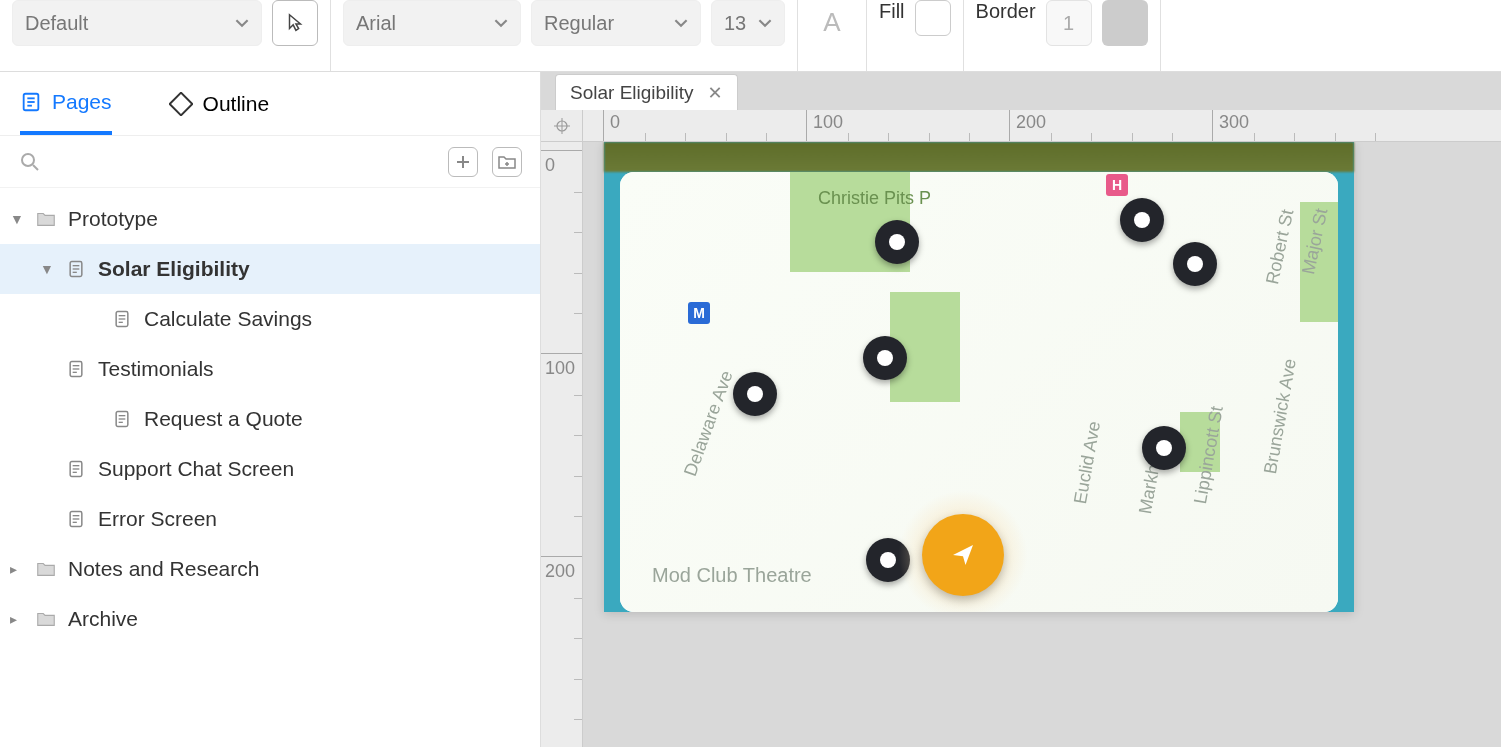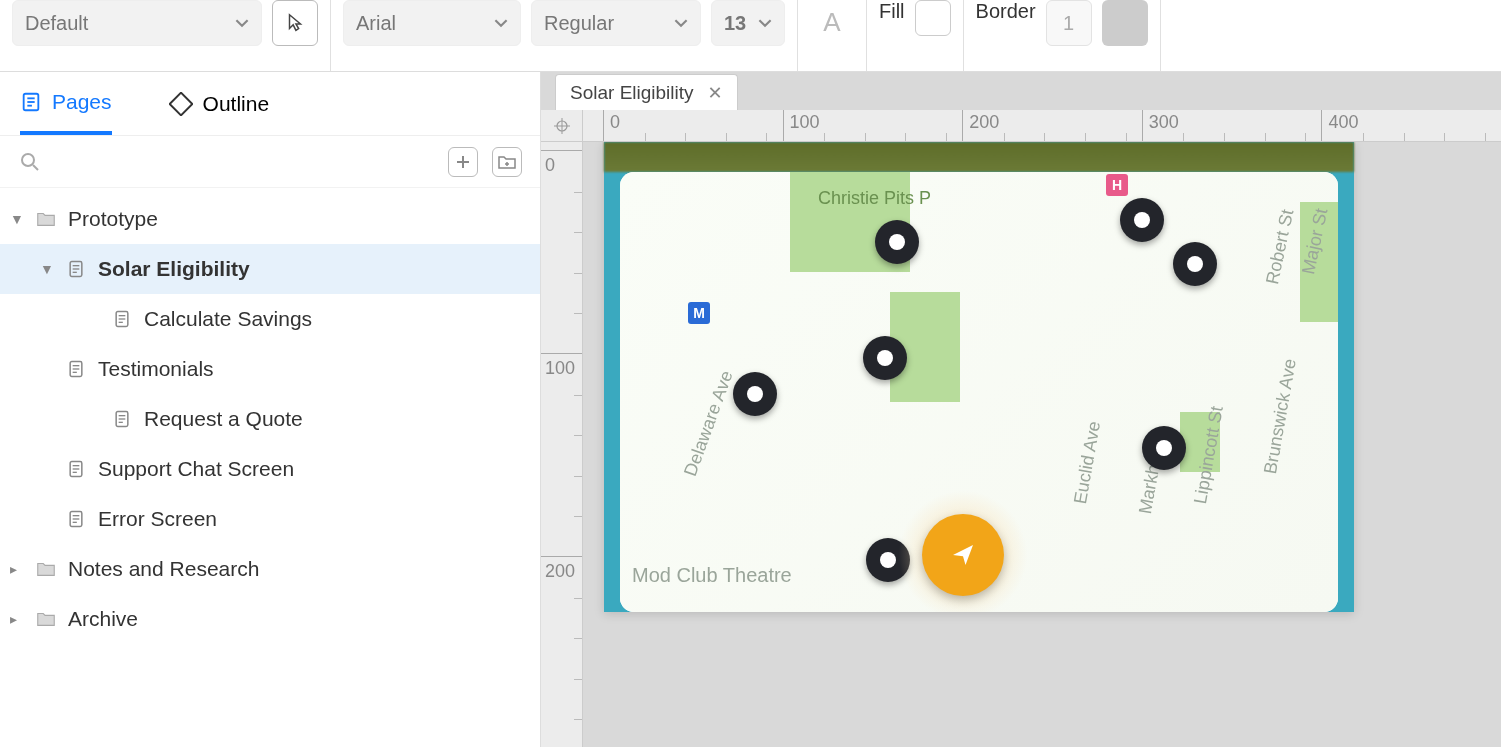--- a/index.html
+++ b/index.html
@@ -6,21 +6,21 @@
   body { font-family: -apple-system, BlinkMacSystemFont, "Segoe UI", Helvetica, Arial, sans-serif; color: #333; width: 1501px; height: 747px; overflow: hidden; background: #fff; }
 
   
   .toolbar { display: flex; height: 72px; border-bottom: 1px solid #ddd; background: #fff; }
   .toolbar-group { display: flex; align-items: flex-start; padding: 0 12px; border-right: 1px solid #e0e0e0; gap: 10px; }
   .select-box { background: #f2f2f2; border: 1px solid #eee; border-radius: 6px; height: 46px; display: flex; align-items: center; padding: 0 12px; color: #777; font-size: 20px; gap: 10px; }
   .select-box .chev { margin-left: auto; color: #777; }
   .select-wide { width: 250px; }
   .select-font { width: 178px; }
   .select-weight { width: 170px; }
-  .select-size { width: 74px; justify-content: space-between; font-weight: bold; }
+  .select-size { width: 74px; justify-content: space-between; }
   .icon-btn { width: 46px; height: 46px; border: 1px solid #bbb; border-radius: 6px; display: flex; align-items: center; justify-content: center; color: #444; background: #fff; }
   .tool-label { font-size: 20px; color: #333; }
   .swatch { width: 36px; height: 36px; border: 1px solid #ccc; border-radius: 6px; background: #fff; }
   .swatch-none { position: relative; overflow: hidden; }
   .swatch-none::after { content: ""; position: absolute; left: -6px; right: -6px; top: 50%; border-top: 2px solid #e06666; transform: rotate(-45deg); }
   .border-input { width: 46px; height: 46px; border: 1px solid #e3e3e3; border-radius: 6px; background: #f8f8f8; display: flex; align-items: center; justify-content: center; color: #aaa; font-size: 20px; }
   .grey-swatch { width: 46px; height: 46px; border-radius: 6px; background: #ccc; }
   .text-color-A { width: 44px; height: 44px; display:flex; align-items:center; justify-content:center; font-size: 26px; color:#bbb; font-weight: 500;}
 
   
@@ -329,27 +329,20 @@
           <div class="minor" style="left: 121.8px;"></div>
           <div class="minor" style="left: 162.4px;"></div>
         </div>
         <div class="major" style="margin-left: 0px;">
           <span>300</span>
           <div class="minor" style="left: 40.6px;"></div>
           <div class="minor" style="left: 81.2px;"></div>
           <div class="minor" style="left: 121.8px;"></div>
           <div class="minor" style="left: 162.4px;"></div>
         </div>
-        <div class="major" style="margin-left: 0px;">
-          <span>400</span>
-          <div class="minor" style="left: 40.6px;"></div>
-          <div class="minor" style="left: 81.2px;"></div>
-          <div class="minor" style="left: 121.8px;"></div>
-          <div class="minor" style="left: 162.4px;"></div>
-        </div>
       </div>
     <div class="ruler-v" id="ruler-v">
         <div class="major" style="margin-top: 8px;">
           <span>0</span>
           <div class="minor" style="top: 40.6px;"></div>
           <div class="minor" style="top: 81.2px;"></div>
           <div class="minor" style="top: 121.8px;"></div>
           <div class="minor" style="top: 162.4px;"></div>
         </div>
         <div class="major">
@@ -381,21 +374,21 @@
           <div class="park" style="left:680px; top:30px; width:38px; height:120px;"></div>
 
           <span class="street-label" style="left:198px; top:16px; color:#6a9150; font-weight:500;">Christie Pits P</span>
           <span class="street-label" style="left:60px; top:300px; transform:rotate(-70deg);">Delaware Ave</span>
           <span class="street-label" style="left:450px; top:330px; transform:rotate(-80deg);">Euclid Ave</span>
           <span class="street-label" style="left:515px; top:340px; transform:rotate(-80deg);">Markh     St</span>
           <span class="street-label" style="left:570px; top:330px; transform:rotate(-80deg);">Lippincott St</span>
           <span class="street-label" style="left:640px; top:300px; transform:rotate(-80deg);">Brunswick Ave</span>
           <span class="street-label" style="left:642px; top:110px; transform:rotate(-78deg);">Robert St</span>
           <span class="street-label" style="left:678px; top:100px; transform:rotate(-78deg);">Major St</span>
-          <span class="street-label" style="left:12px; top:392px; font-size:20px;">Mod Club Theatre</span>
+          <span class="street-label" style="left:32px; top:392px; font-size:20px;">Mod Club Theatre</span>
 
           <div class="metro" style="left:68px; top:130px;">M</div>
           <div class="hosp" style="left:486px; top:2px;">H</div>
 
           <div class="pip" style="left:255px; top:48px;"></div>
           <div class="pip" style="left:500px; top:26px;"></div>
           <div class="pip" style="left:553px; top:70px;"></div>
           <div class="pip" style="left:243px; top:164px;"></div>
           <div class="pip" style="left:113px; top:200px;"></div>
           <div class="pip" style="left:522px; top:254px;"></div>

